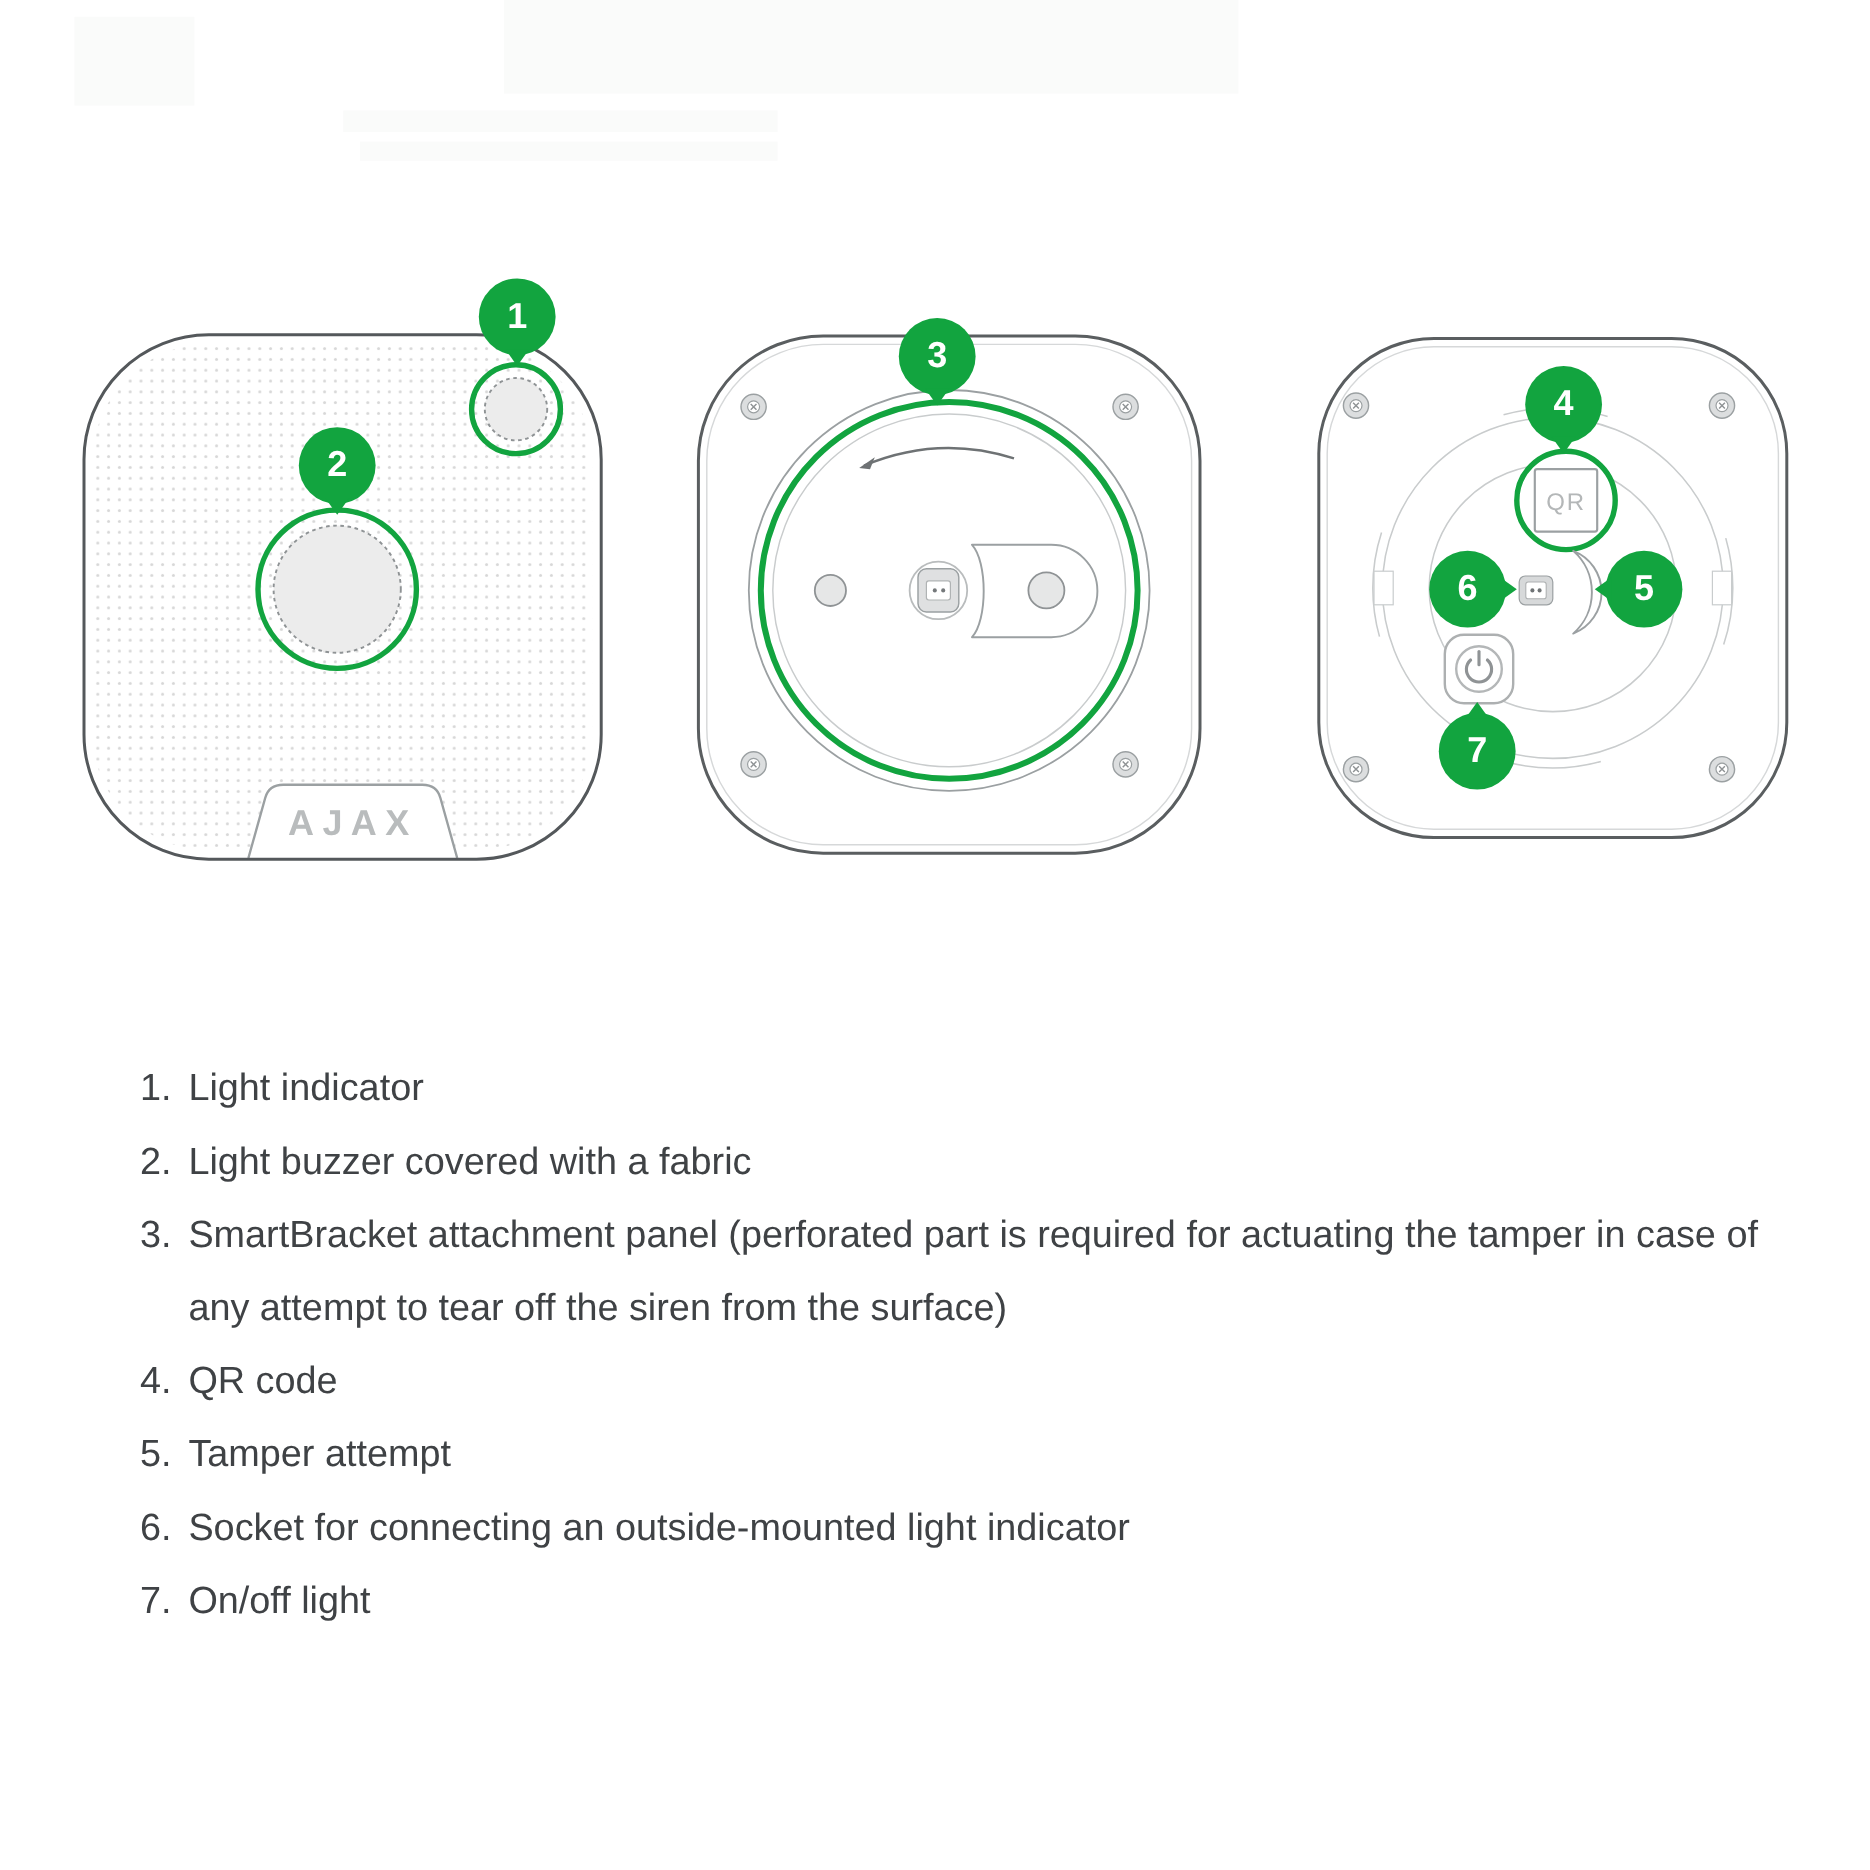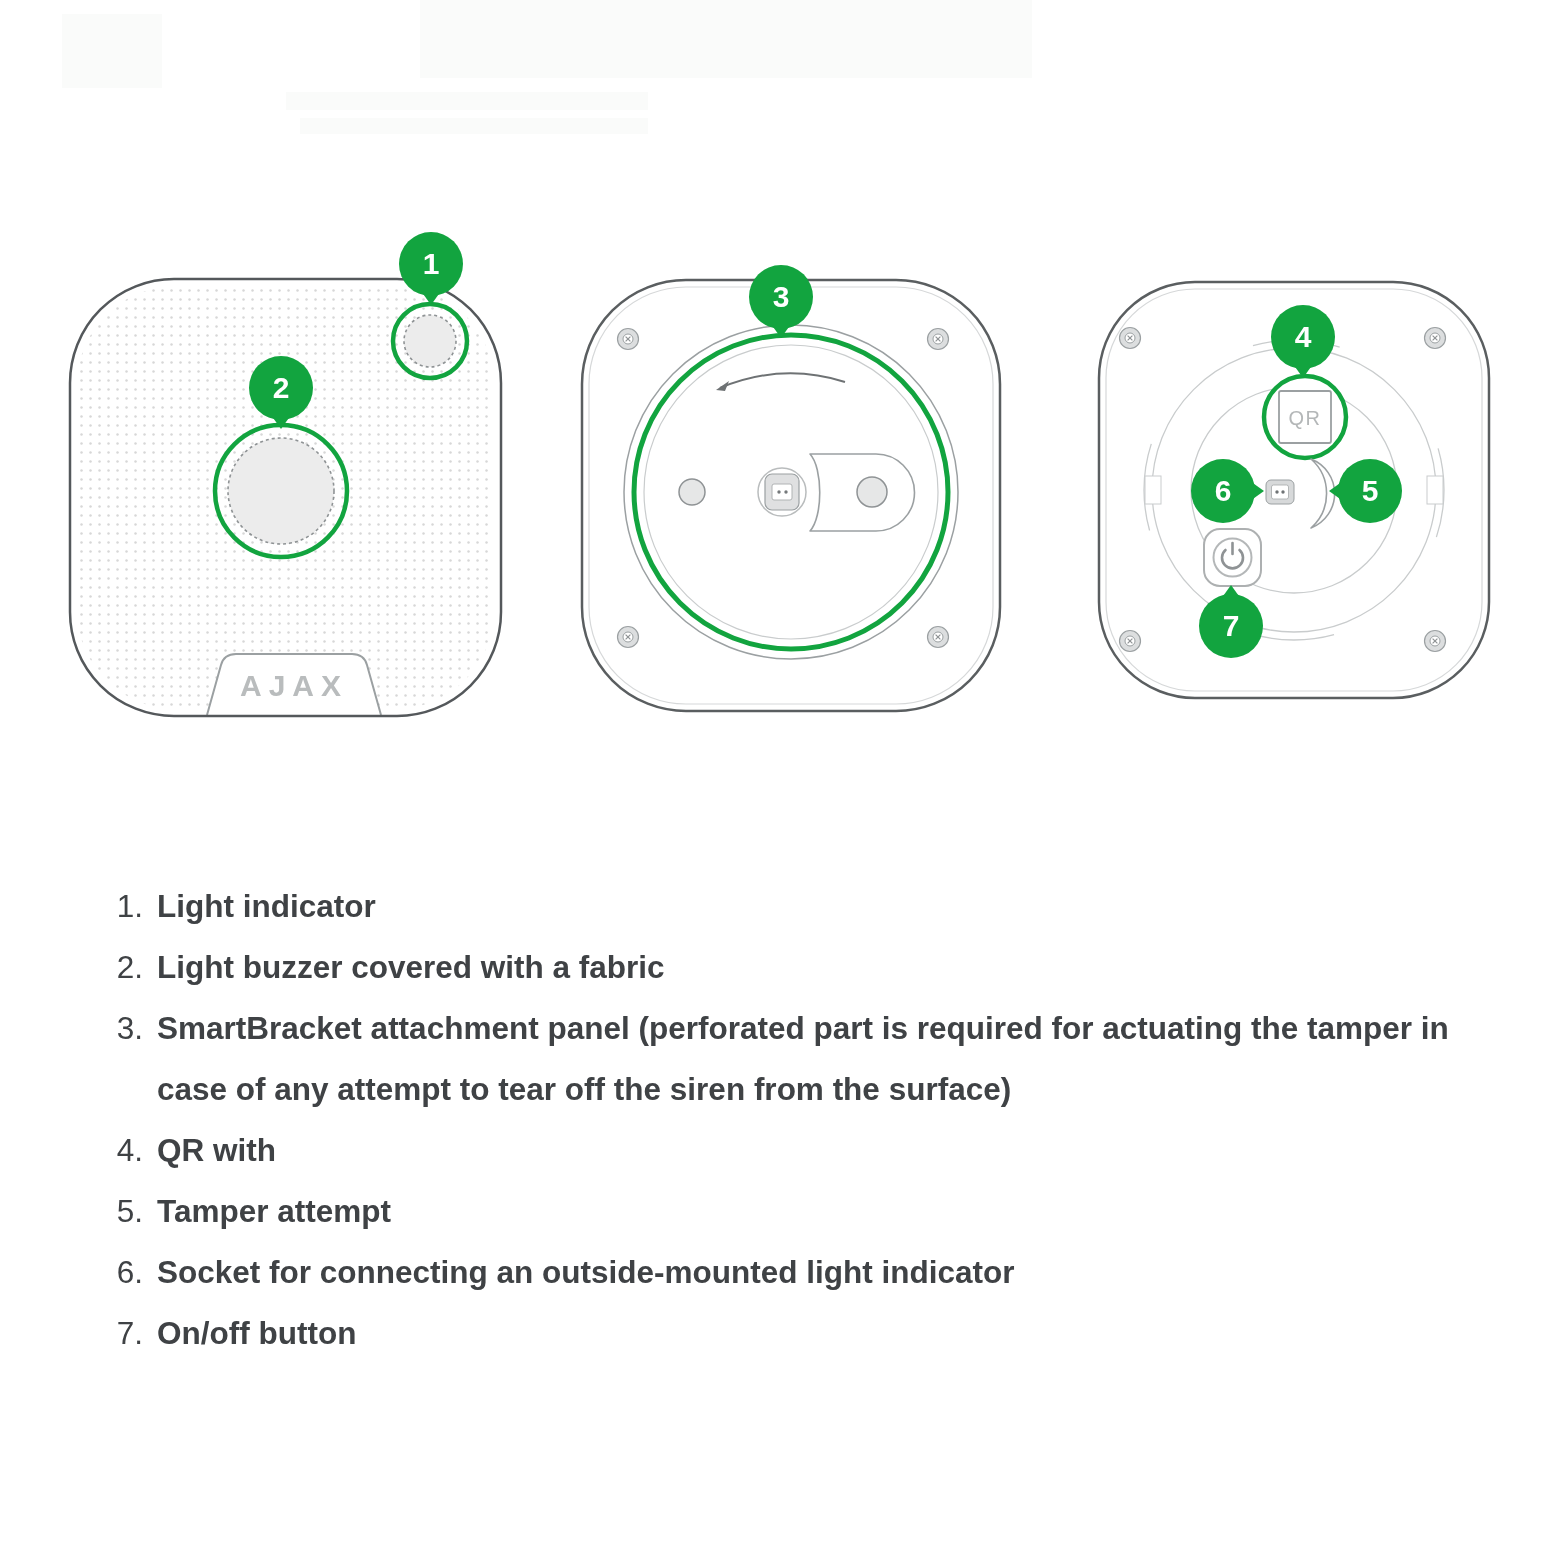--- a/index.html
+++ b/index.html
@@ -37,21 +37,21 @@
   .tail-left{right:calc(100% - 5px);top:50%;transform:translateY(-50%);border-right:14px solid var(--green);border-left:0;}
   .tail-right{left:calc(100% - 5px);top:50%;transform:translateY(-50%);border-left:14px solid var(--green);border-right:0;}
 
   
   .legend{
     position:absolute;left:100px;top:876px;width:1392px;z-index:2;
     color:var(--text);font-size:31.5px;
   }
   .legend-row{display:flex;align-items:flex-start;}
   .lnum{flex:0 0 43px;text-align:right;margin-right:14px;line-height:61px;}
-  .ltxt{flex:1;line-height:61px;font-weight:bold;}
+  .ltxt{flex:1;line-height:61px;}
 </style>
 </head>
 <body>
 
 <div class="stage">
 
   <div class="ghost" style="left:420px;top:0;width:612px;height:78px;"></div>
   <div class="ghost" style="left:62px;top:14px;width:100px;height:74px;"></div>
   <div class="ghost" style="left:286px;top:92px;width:362px;height:18px;"></div>
   <div class="ghost" style="left:300px;top:118px;width:348px;height:16px;"></div>
@@ -225,29 +225,29 @@
     <div class="legend-row">
       <span class="lnum">2.</span>
       <span class="ltxt">Light buzzer covered with a fabric</span>
     </div>
     <div class="legend-row">
       <span class="lnum">3.</span>
       <span class="ltxt">SmartBracket attachment panel (perforated part is required for actuating the tamper in case of any attempt to tear off the siren from the surface)</span>
     </div>
     <div class="legend-row">
       <span class="lnum">4.</span>
-      <span class="ltxt">QR with</span>
+      <span class="ltxt">QR code</span>
     </div>
     <div class="legend-row">
       <span class="lnum">5.</span>
       <span class="ltxt">Tamper attempt</span>
     </div>
     <div class="legend-row">
       <span class="lnum">6.</span>
       <span class="ltxt">Socket for connecting an outside-mounted light indicator</span>
     </div>
     <div class="legend-row">
       <span class="lnum">7.</span>
-      <span class="ltxt">On/off button</span>
+      <span class="ltxt">On/off light</span>
     </div>
   </div>
 
 </div>
 
 </body></html>

